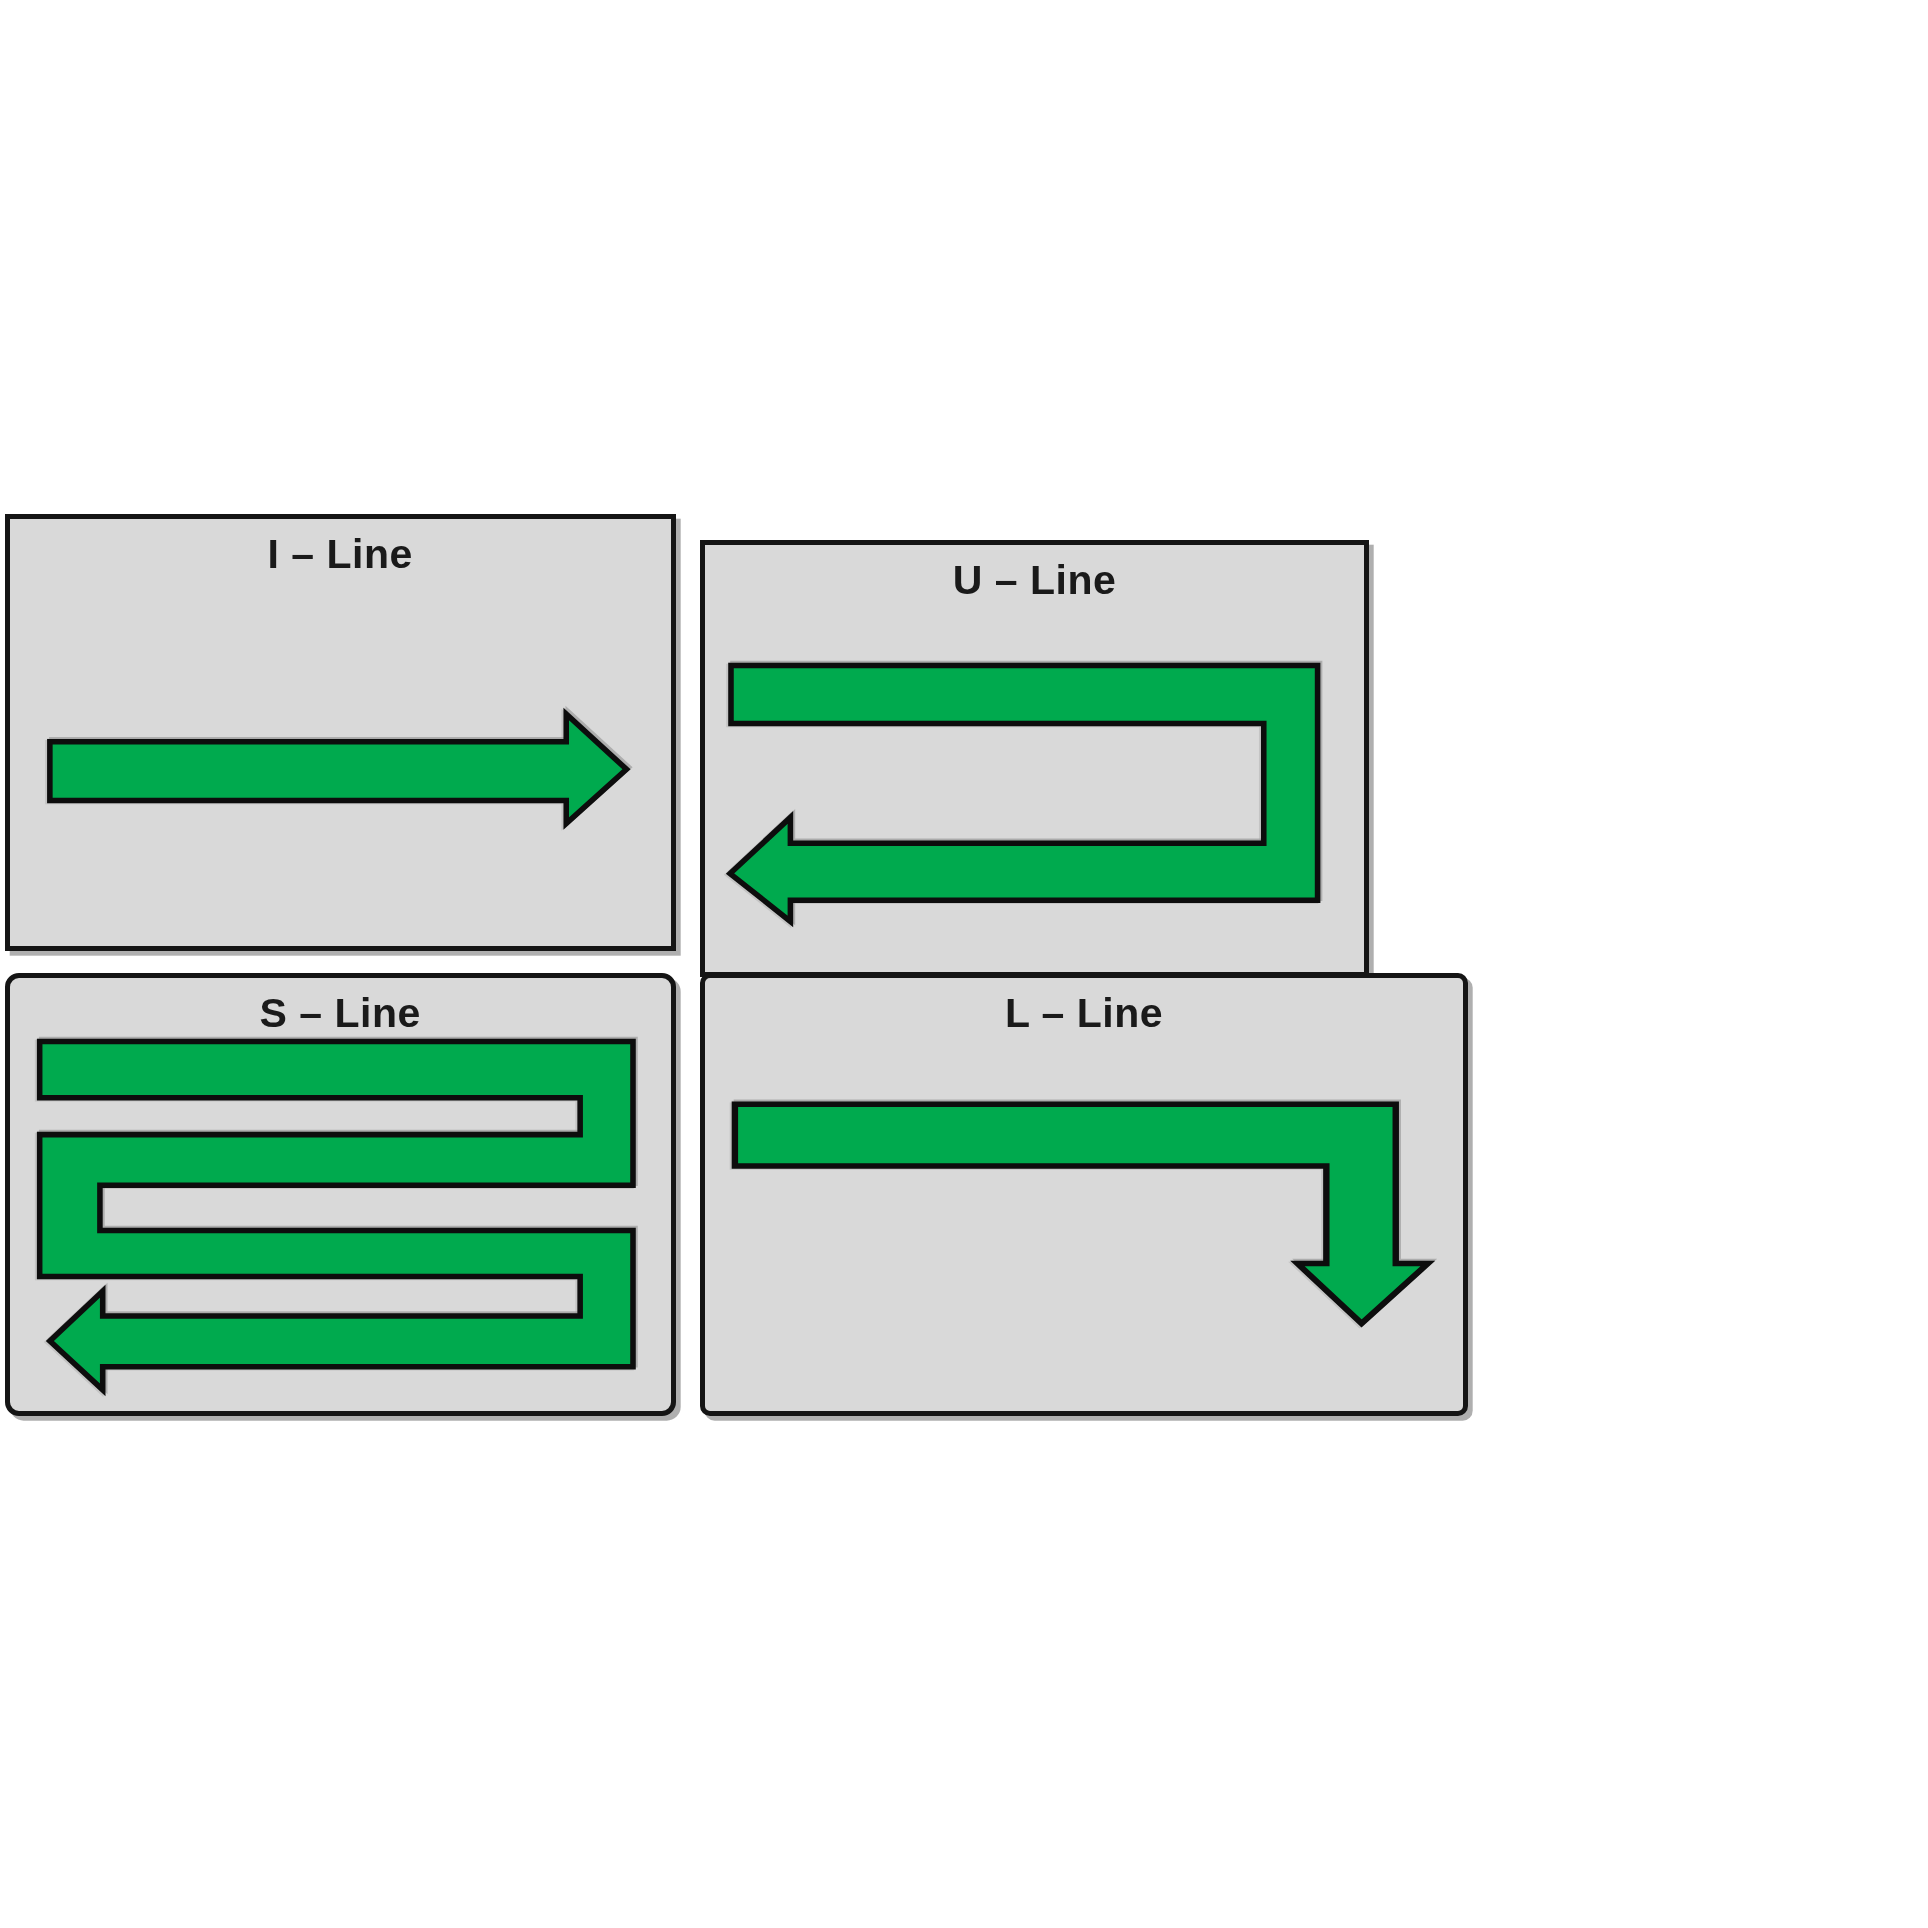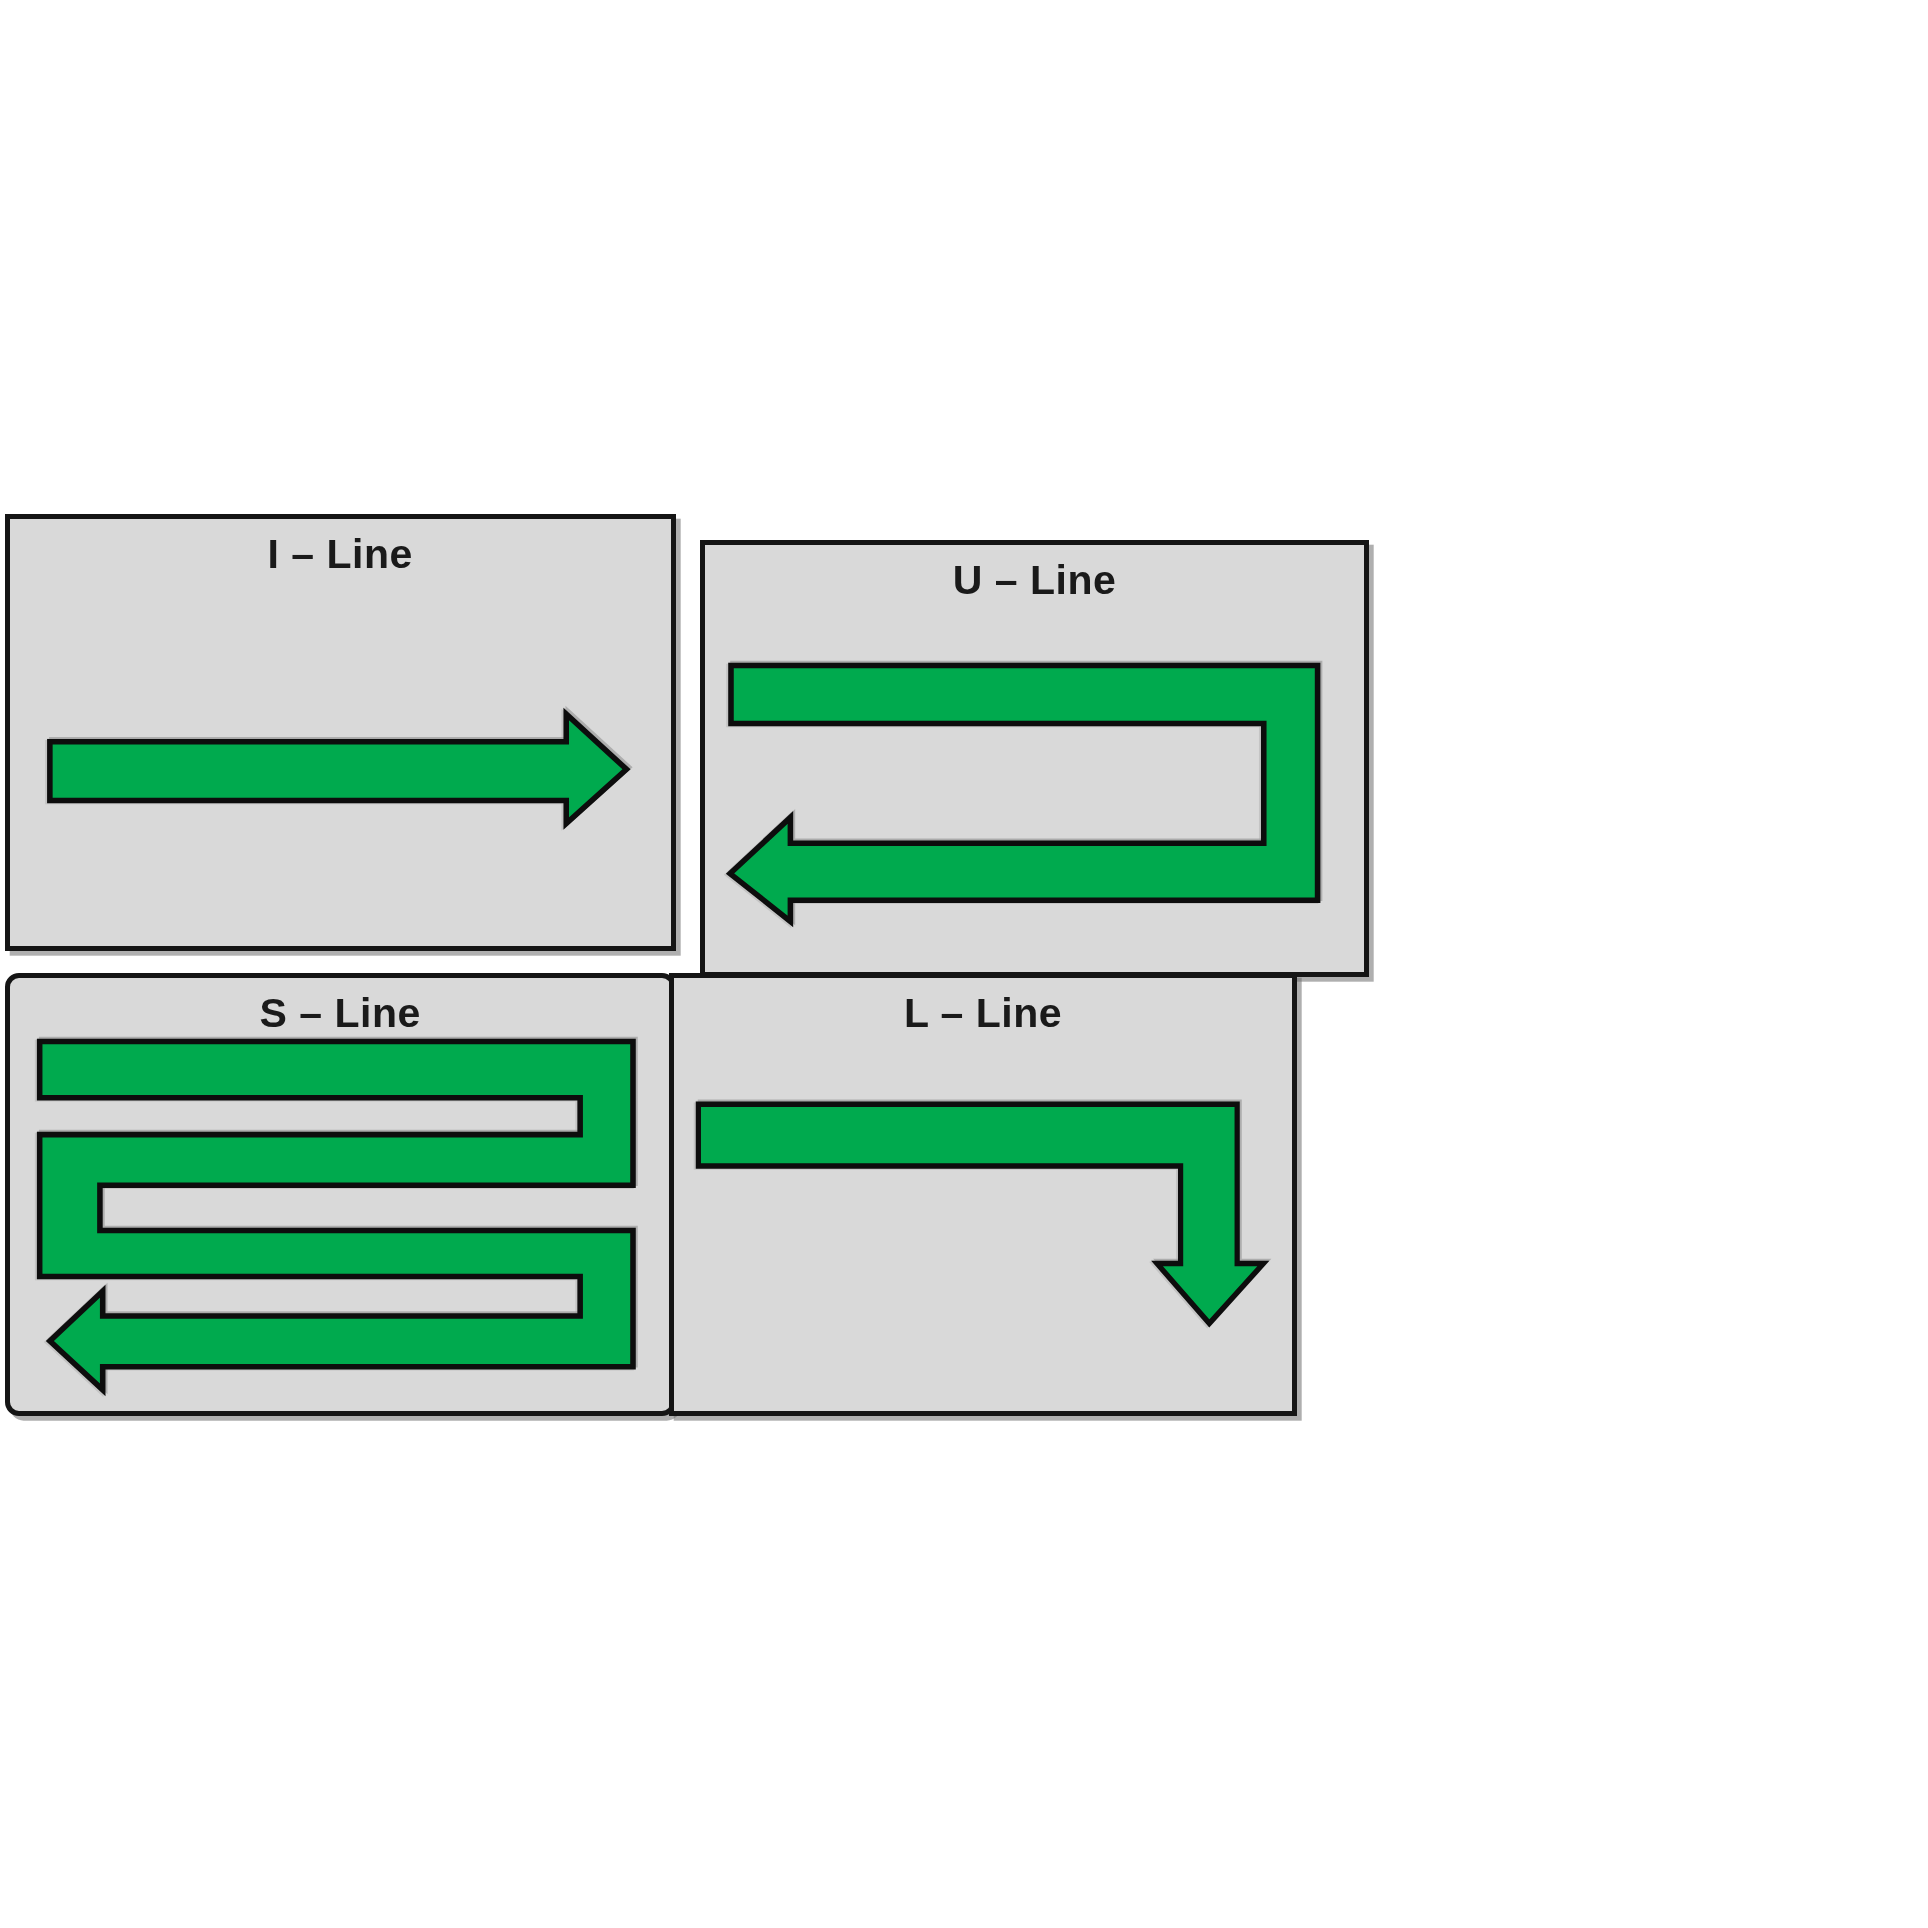--- a/index.html
+++ b/index.html
@@ -22,21 +22,21 @@
   .panel{
     position:absolute;
     box-sizing:border-box;
     background:var(--panel-bg);
     border:5.6px solid var(--panel-border);
     box-shadow:4.7px 4.7px 0 rgba(110,110,110,0.55);
   }
   .panel-1{left:4.7px;   top:514px;  width:671px; height:437px;}
   .panel-2{left:700px; top:540px;  width:669px; height:437px;}
   .panel-3{left:4.7px;   top:973px; width:671px; height:443px;border-radius:14px;}
-  .panel-4{left:669px; top:973px; width:628px; height:443px;}
+  .panel-4{left:700px; top:973px; width:768px; height:443px;border-radius:10px;}
   .panel-title{
     position:absolute;
     left:0;right:0;top:13px;
     margin:0;
     text-align:center;
     font-size:41px;
     line-height:1.1;
     font-weight:700;
     color:var(--title-color);
     letter-spacing:0.5px;

